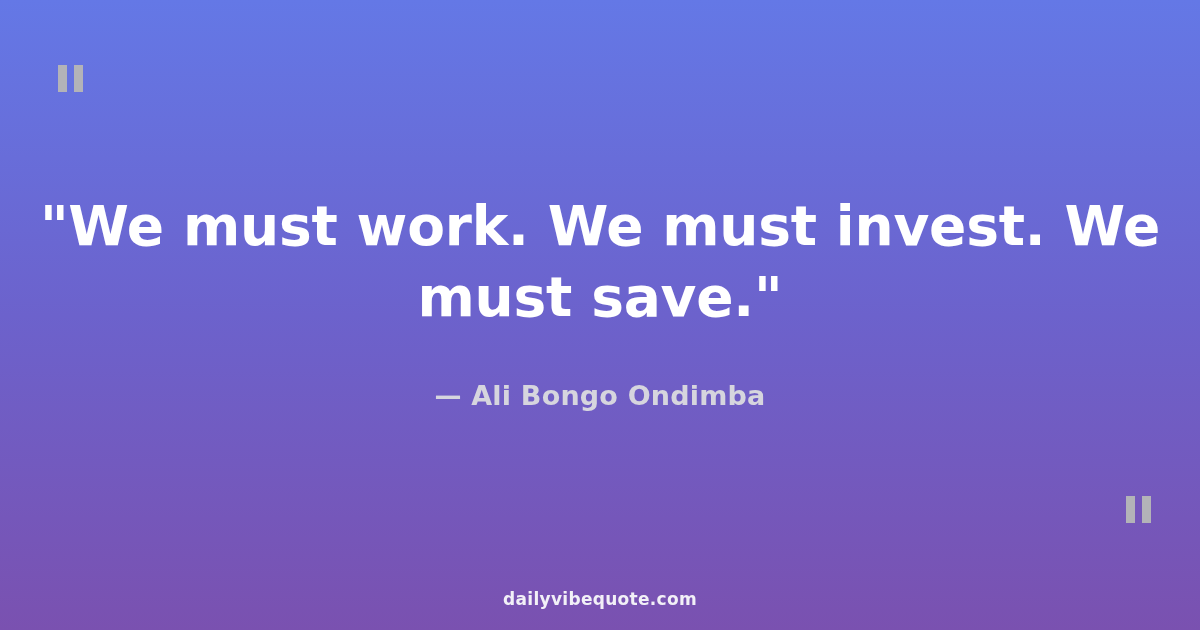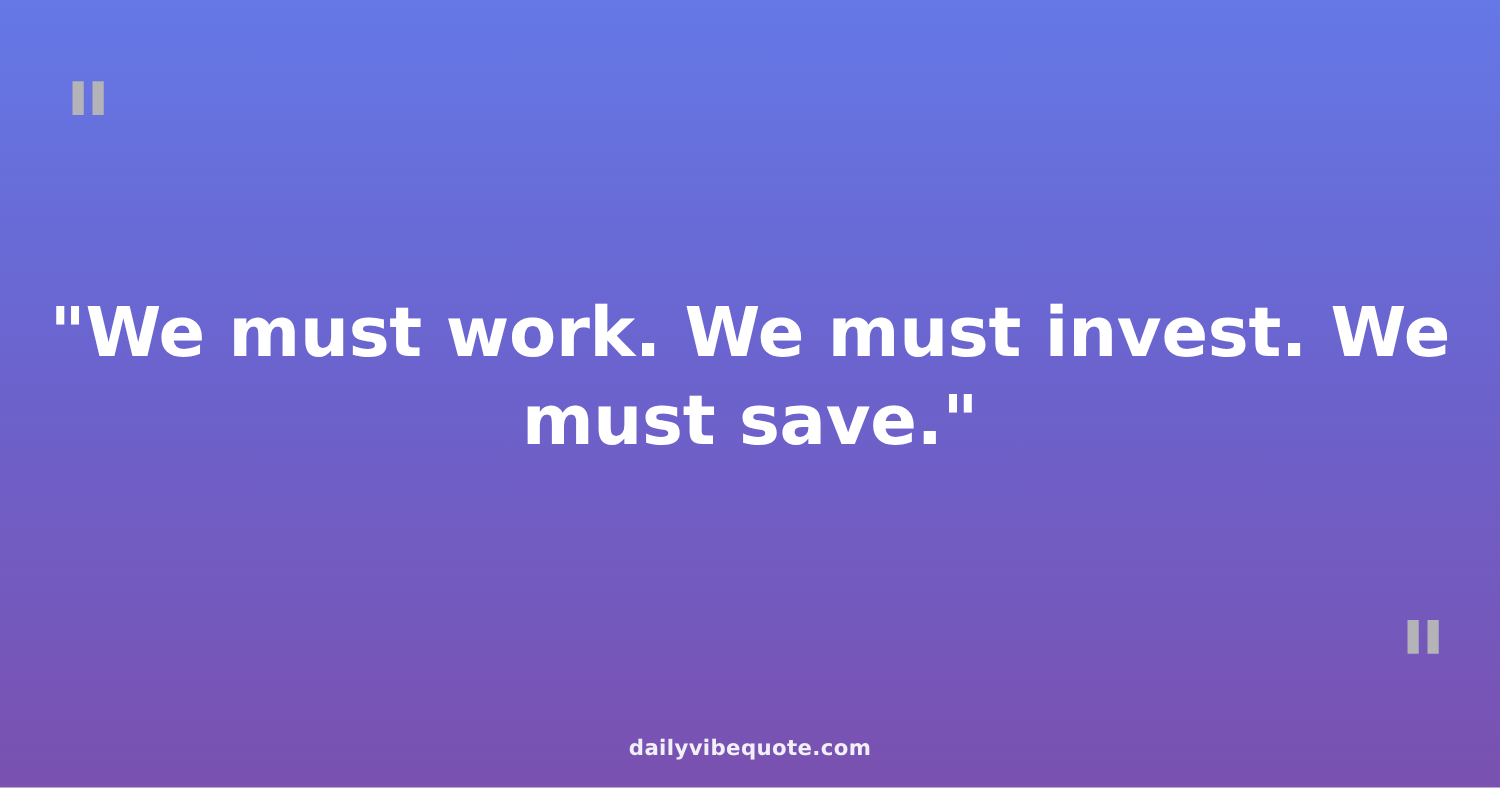--- a/index.html
+++ b/index.html
@@ -105,20 +105,21 @@
 <div id="quote-card">
 
   <div class="quote-glyph" id="glyph-top-left">
     <span class="bar"></span>
     <span class="bar"></span>
   </div>
 
   <div class="content">
     <p id="quote-text">"We must work. We must invest. We must save."</p>
 
+    <p id="quote-attribution">— Ali Bongo Ondimba</p>
   </div>
 
   <div class="quote-glyph" id="glyph-bottom-right">
     <span class="bar"></span>
     <span class="bar"></span>
   </div>
 
   <div id="site-footer">dailyvibequote.com</div>
 
 </div>

